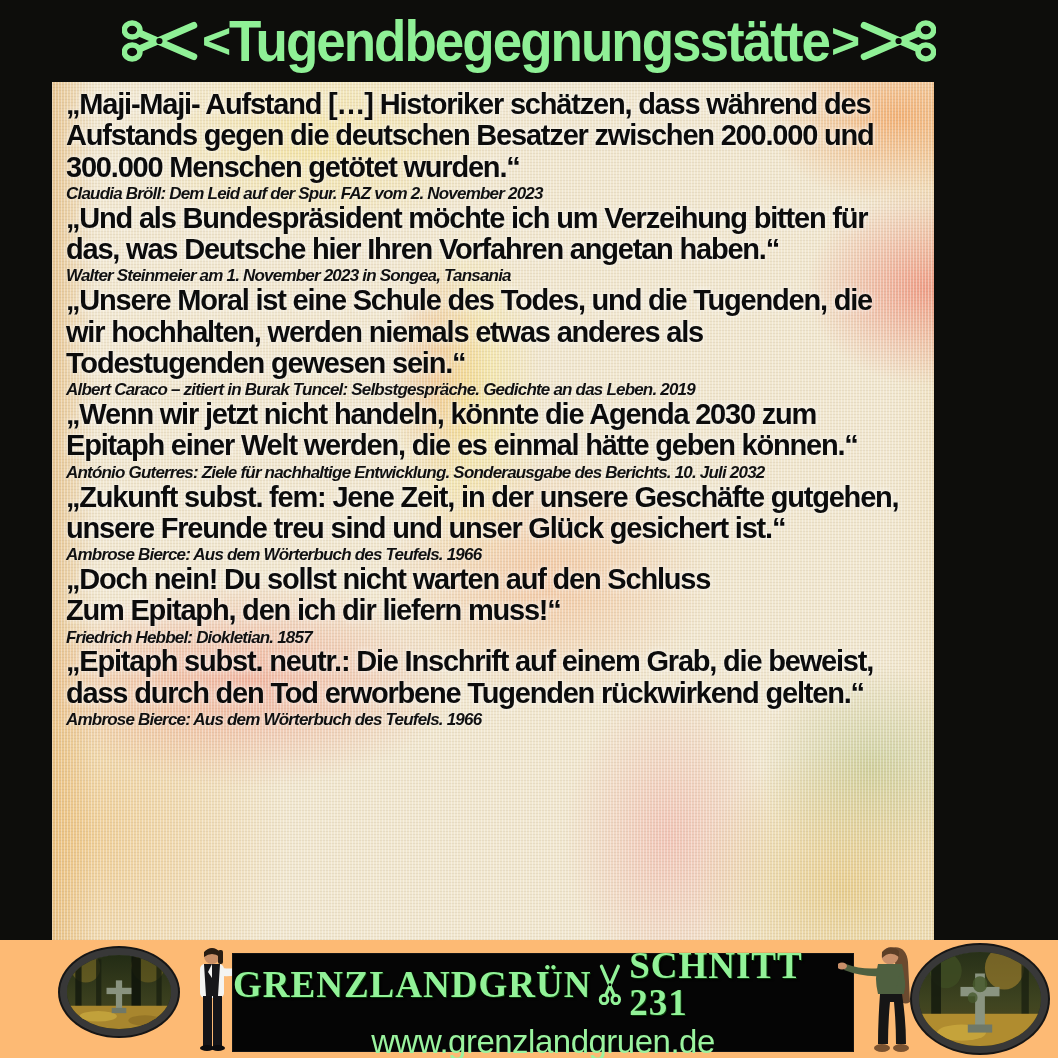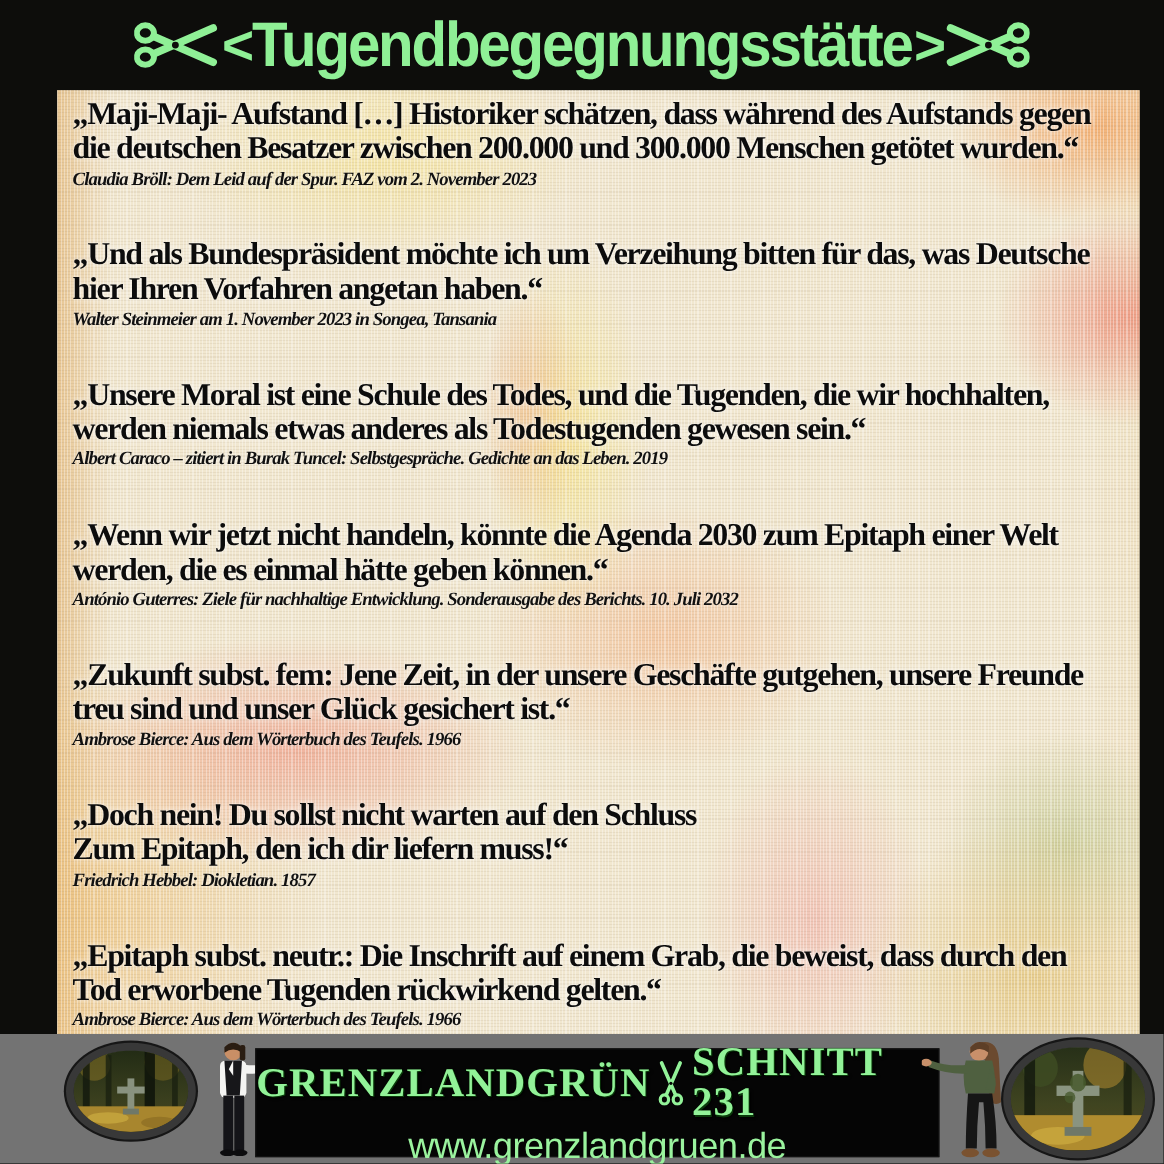--- a/index.html
+++ b/index.html
@@ -17,55 +17,55 @@
   #header .main-title{
     font-size:53px;font-weight:bold;letter-spacing:-2px;line-height:1;
     transform:scaleY(1.08);
   }
   #header .angle{
     font-size:50px;font-weight:bold;letter-spacing:-4px;line-height:1;
   }
   .sciss-h{width:78px;height:50px;display:block;}
   
   #panel{
-    position:absolute;left:52px;top:82px;width:984px;height:858px;
+    position:absolute;left:52px;top:82px;width:882px;height:858px;
     box-sizing:border-box;padding:7px 30px 4px 14px;
     background-color:#f1e7cf;
     background-image:
       repeating-linear-gradient(90deg, rgba(255,255,255,.35) 0 1px, rgba(0,0,0,0) 1px 3px),
       repeating-linear-gradient(0deg, rgba(138,112,80,.10) 0 1px, rgba(0,0,0,0) 1px 3px),
       radial-gradient(190px 130px at 96% 4%,  rgba(243,160,90,.75), rgba(243,160,90,0) 70%),
       radial-gradient(260px 140px at 30% 7%,  rgba(246,226,130,.55), rgba(246,226,130,0) 70%),
       radial-gradient(170px 140px at 99% 24%, rgba(238,116,96,.62), rgba(238,116,96,0) 70%),
       radial-gradient(110px 250px at 47% 37%, rgba(247,228,116,.55), rgba(247,228,116,0) 70%),
       radial-gradient(70px 160px at 44% 34%,  rgba(230,110,100,.35), rgba(230,110,100,0) 70%),
       radial-gradient(300px 150px at 22% 70%, rgba(240,148,128,.62), rgba(240,148,128,0) 70%),
       radial-gradient(230px 170px at 56% 58%, rgba(245,168,118,.48), rgba(245,168,118,0) 72%),
       radial-gradient(210px 200px at 90% 94%, rgba(226,192,108,.65), rgba(226,192,108,0) 72%),
       radial-gradient(160px 150px at 93% 80%, rgba(172,188,118,.5),  rgba(172,188,118,0) 70%),
       radial-gradient(280px 320px at 4% 88%,  rgba(238,186,104,.55), rgba(238,186,104,0) 72%),
       radial-gradient(150px 220px at 70% 88%, rgba(242,150,150,.42), rgba(242,150,150,0) 70%),
       linear-gradient(90deg, rgba(222,164,86,.5), rgba(222,164,86,0) 5%, rgba(0,0,0,0) 95%, rgba(238,220,180,.4));
-    display:flex;flex-direction:column;justify-content:space-between;font-family:Liberation Serif, serif;
+    display:flex;flex-direction:column;
   }
   .quote-block{margin:0;}
   .quote-text{
     font-size:29px;font-weight:bold;color:#0c0c0c;line-height:1.08;
     letter-spacing:-1.2px;white-space:pre-line;
     text-shadow:0 0 7px rgba(255,255,255,.85), 0 0 2px rgba(255,255,255,.5);
   }
   .quote-attr{
     font-size:17px;font-weight:bold;font-style:italic;color:#111;
     letter-spacing:-0.8px;margin-top:2px;line-height:1.05;
     text-shadow:0 0 5px rgba(255,255,255,.7);
   }
   
   #footer{
     position:absolute;left:0;top:940px;width:1058px;height:118px;
-    background:#737373;
+    background:#fdba74;
   }
   .oval-photo{
     position:absolute;border-radius:50%;overflow:hidden;
     border:7px solid #383838;
     box-shadow:inset 0 3px 5px rgba(255,255,255,.28), inset 0 -3px 6px rgba(0,0,0,.6), 0 0 0 2px #161616;
     background:#1c2414;
   }
   .oval-photo svg{display:block;width:100%;height:100%;}
   #oval-left{left:60px;top:8px;width:104px;height:74px;}
   #oval-right{left:912px;top:5px;width:122px;height:94px;}

